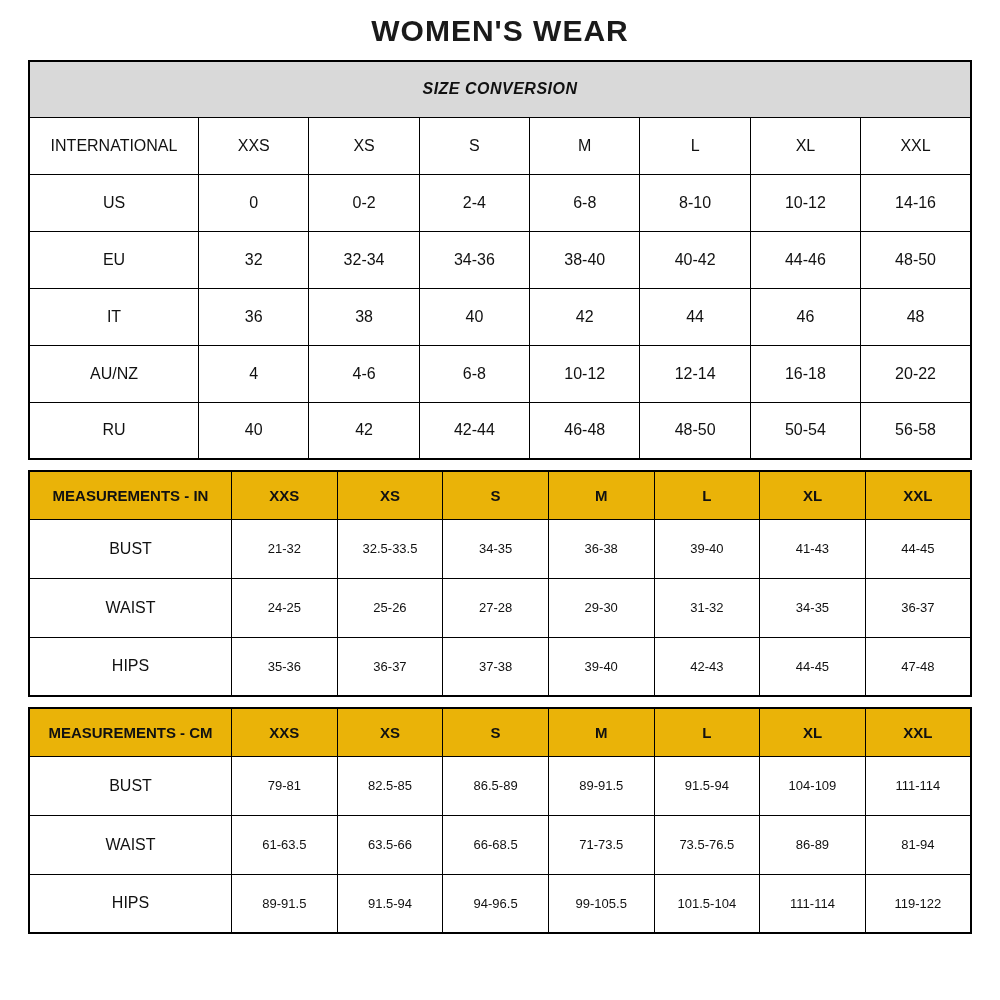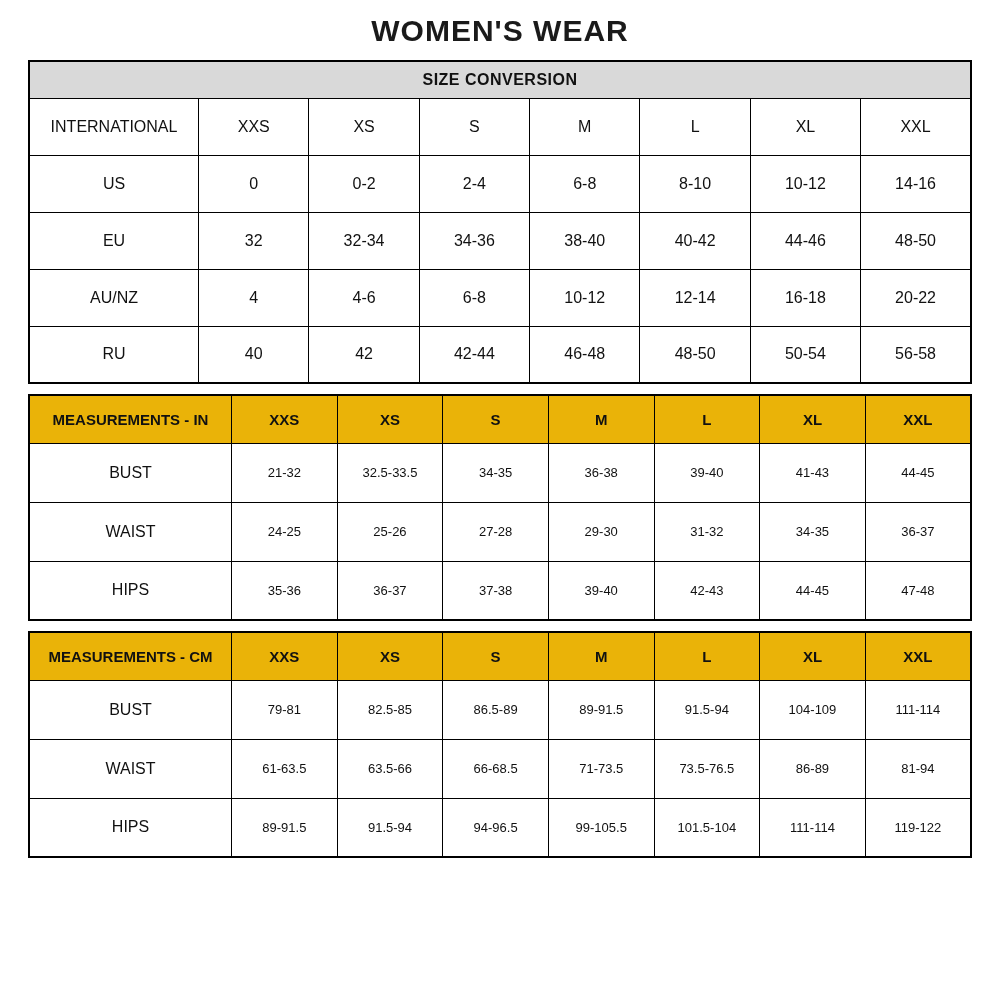--- a/index.html
+++ b/index.html
@@ -34,21 +34,21 @@
   td, th {
     border: 1.5px solid #000;
     text-align: center;
     vertical-align: middle;
     padding: 2px 4px;
     font-weight: 400;
     overflow: hidden;
     white-space: nowrap;
   }
   
-  .conv thead tr { height: 37px; }
+  .conv thead tr { height: 56px; font-style: italic; }
   .conv .caption {
     background: #d9d9d9;
     font-weight: 700;
     font-size: 16px;
     letter-spacing: 0.5px;
   }
   .conv tbody tr { height: 57px; }
   .conv tbody td { font-size: 16px; }
   
   .meas thead tr { height: 48px; }
@@ -107,20 +107,30 @@
         </tr>
         <tr>
           <td>EU</td>
           <td>32</td>
           <td>32-34</td>
           <td>34-36</td>
           <td>38-40</td>
           <td>40-42</td>
           <td>44-46</td>
           <td>48-50</td>
+        </tr>
+        <tr>
+          <td>IT</td>
+          <td>36</td>
+          <td>38</td>
+          <td>40</td>
+          <td>42</td>
+          <td>44</td>
+          <td>46</td>
+          <td>48</td>
         </tr>
         <tr>
           <td>AU/NZ</td>
           <td>4</td>
           <td>4-6</td>
           <td>6-8</td>
           <td>10-12</td>
           <td>12-14</td>
           <td>16-18</td>
           <td>20-22</td>

